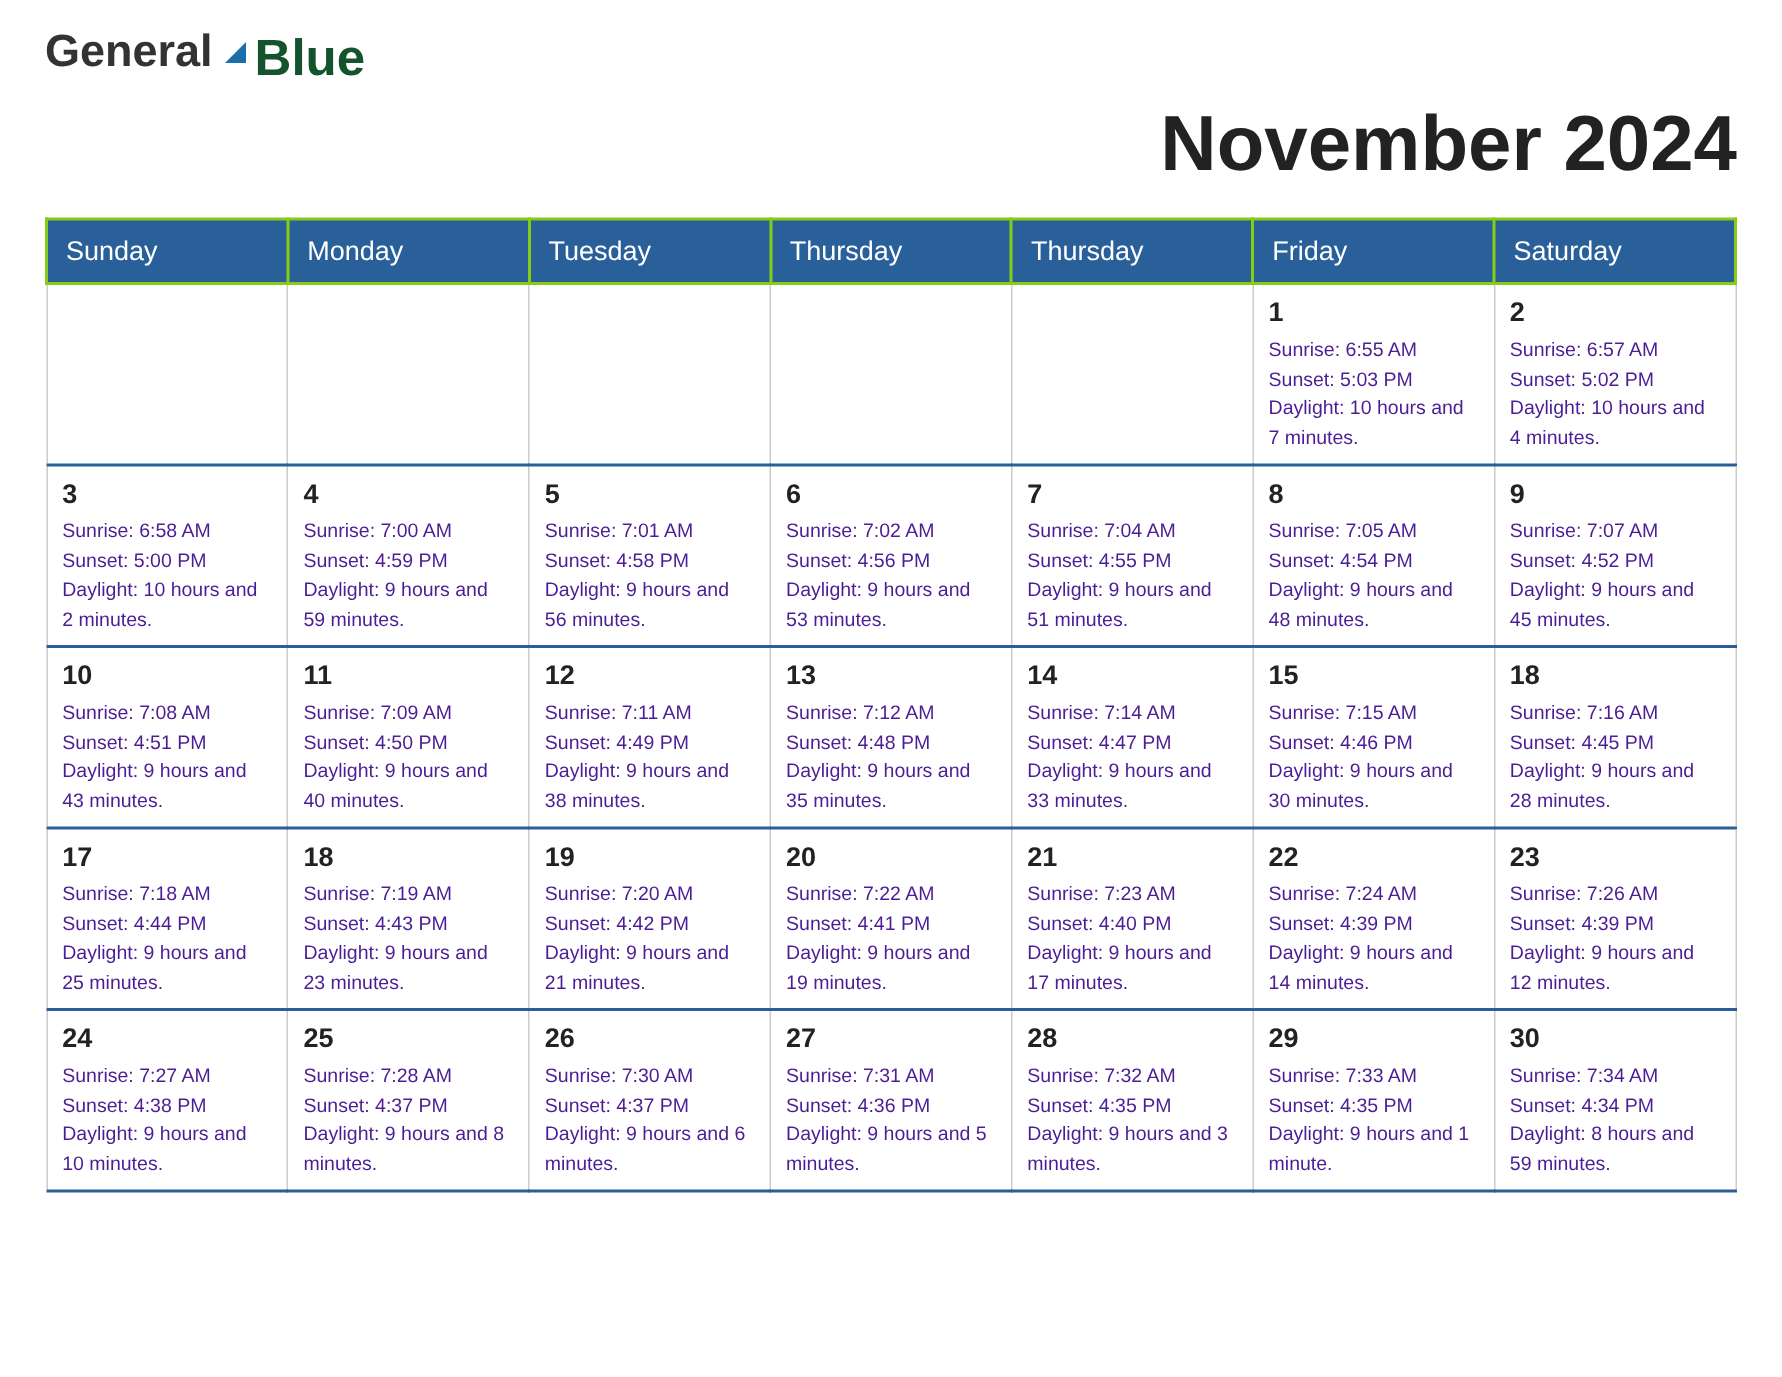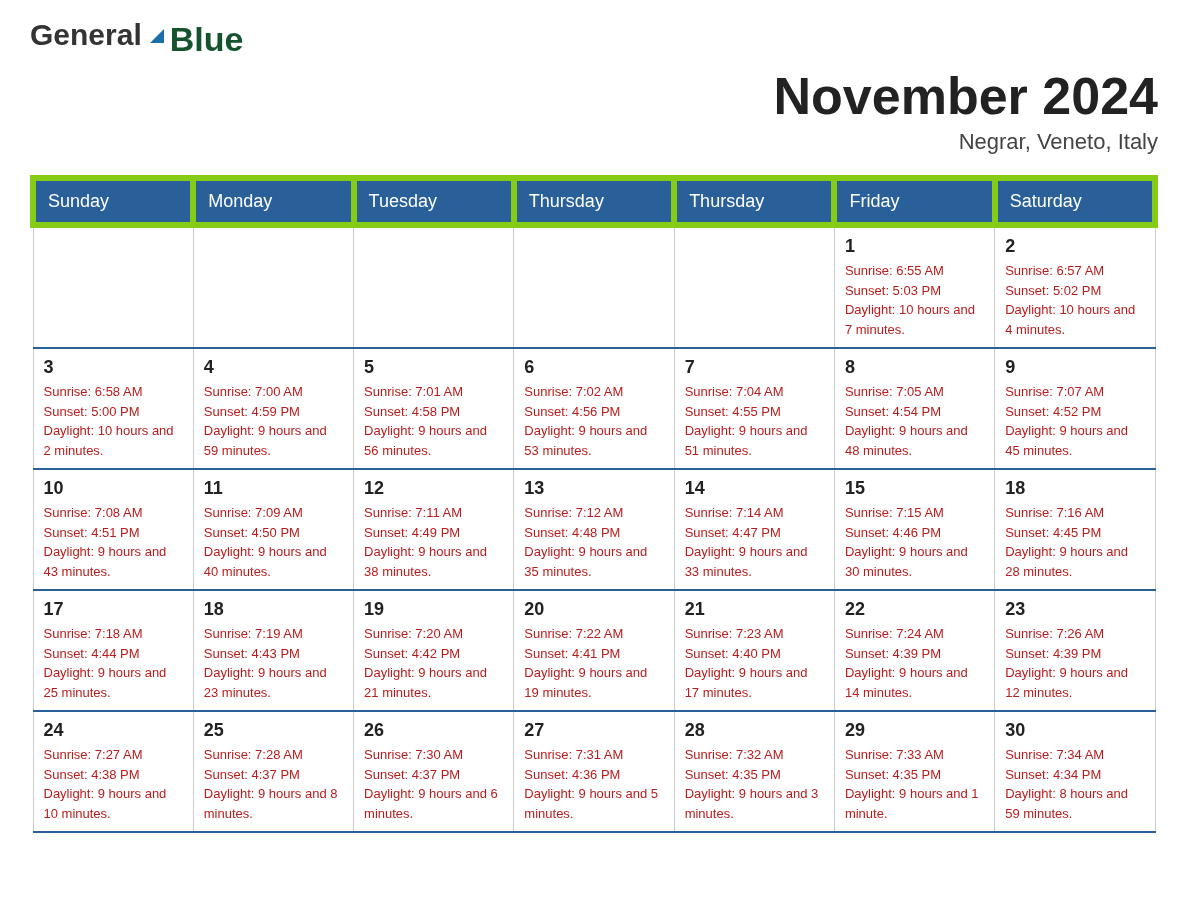--- a/index.html
+++ b/index.html
@@ -41,21 +41,21 @@
       border-collapse: collapse;
       border: 1px solid #aaa;
     }
     .calendar th {
       background-color: #2a6099;
       color: #fff;
       font-size: 18px;
       font-weight: normal;
       padding: 10px 12px;
       text-align: left;
-      border: 6px solid #84cc16;
+      border: 2px solid #84cc16;
     }
     .calendar td {
       vertical-align: top;
       padding: 8px 10px;
       border: 1px solid #ccc;
       width: calc(100% / 7);
       min-height: 110px;
       font-size: 13px;
       color: #333;
       background: #fff;
@@ -65,21 +65,21 @@
     }
     .day-number {
       font-size: 18px;
       font-weight: bold;
       color: #222;
       display: block;
       margin-bottom: 4px;
     }
     .day-info {
       font-size: 13px;
-      color: #b91c1c;
+      color: #4c1d95;
       line-height: 1.5;
     }
     .empty-cell {
       background: #f9f9f9;
     }
     .logo-row {
       display: flex;
       align-items: center;
       line-height: 1;
     }
@@ -96,21 +96,20 @@
             <polygon points="4,18 18,18 18,4" fill="#1a6fa8"></polygon>
           </svg>
       </span>
     </div>
     <div>
       <span style="font-size:34px;font-weight:bold;color:#14532d;margin-left:2px;">Blue</span>
     </div>
   </div>
   <div class="title-block">
     <div class="month-title">November 2024</div>
-    <div class="location">Negrar, Veneto, Italy</div>
   </div>
 </div>
 
 <table class="calendar">
   <thead>
     <tr>
     <th>Sunday</th>
         <th>Monday</th>
         <th>Tuesday</th>
         <th>Thursday</th>

